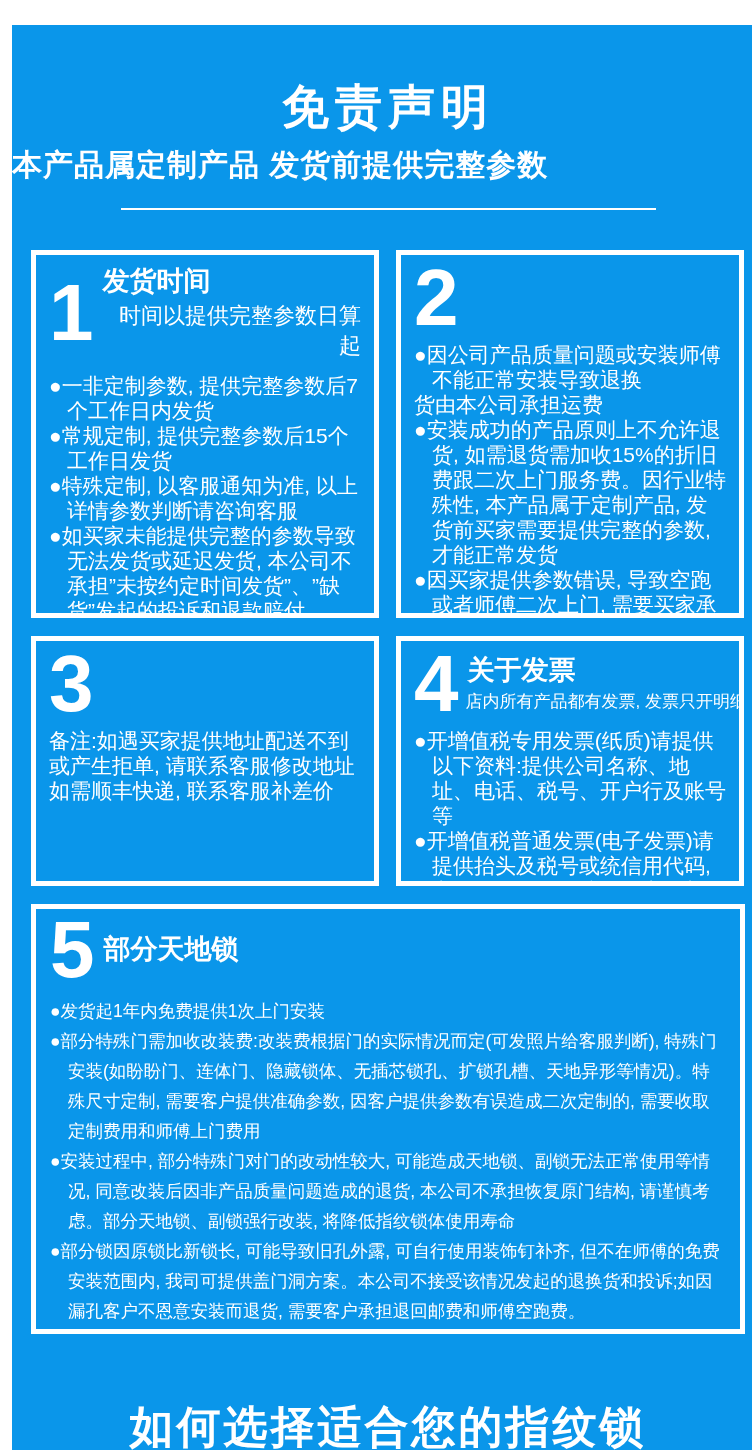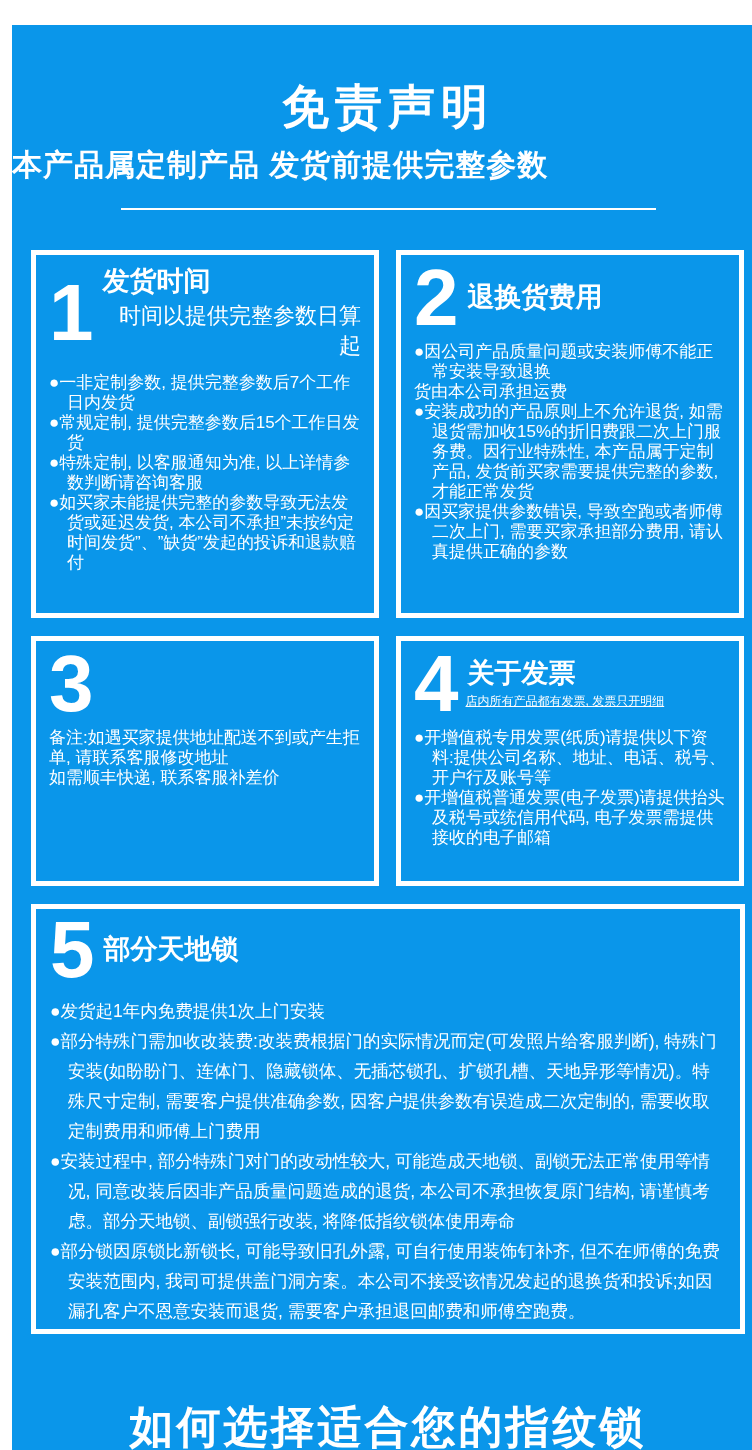--- a/index.html
+++ b/index.html
@@ -53,22 +53,22 @@
   .card-num{
     font-size:80px;
     font-weight:bold;
     line-height:0.82;
     letter-spacing:-2px;
   }
   .head-text{margin-left:11px;}
   .card-heading{font-size:27px;font-weight:bold;line-height:1.25;}
   .card-subheading{font-size:22px;margin-top:3px;text-align:right;}
   .card-subheading:empty{display:none;}
-  .card.c4 .card-subheading{font-size:12px;white-space:nowrap;margin-left:-2px;text-decoration:underline;}
-  .items{font-size:17px;line-height:20px;margin-top:12px;}
+  .card.c4 .card-subheading{font-size:17px;white-space:nowrap;margin-left:-2px;}
+  .items{font-size:21px;line-height:25px;margin-top:12px;}
   .card.wide .items{font-size:17.5px;line-height:30px;margin-top:14px;}
   .item.bullet{padding-left:18px;text-indent:-18px;}
   .item.plain{padding-left:0;}
   .tip-text{
     color:#f0de10;
     font-size:17.5px;
     line-height:30px;
     margin-top:2px;
   }
   .footer-title{
@@ -106,24 +106,20 @@
               <div class="item bullet">●一非定制参数, 提供完整参数后7个工作日内发货</div>
               <div class="item bullet">●常规定制, 提供完整参数后15个工作日发货</div>
               <div class="item bullet">●特殊定制, 以客服通知为准, 以上详情参数判断请咨询客服</div>
               <div class="item bullet">●如买家未能提供完整的参数导致无法发货或延迟发货, 本公司不承担”未按约定时间发货”、”缺货”发起的投诉和退款赔付</div>
             </div>
         </div>
 
         <div class="card half tall c2">
           <div class="card-head">
             <div class="card-num">2</div>
-            <div class="head-text">
-              <div class="card-heading">退换货费用</div>
-
-            </div>
           </div>
           <div class="items">
               <div class="item bullet">●因公司产品质量问题或安装师傅不能正常安装导致退换</div>
               <div class="item plain">货由本公司承担运费</div>
               <div class="item bullet">●安装成功的产品原则上不允许退货, 如需退货需加收15%的折旧费跟二次上门服务费。因行业特殊性, 本产品属于定制产品, 发货前买家需要提供完整的参数, 才能正常发货</div>
               <div class="item bullet">●因买家提供参数错误, 导致空跑或者师傅二次上门, 需要买家承担部分费用, 请认真提供正确的参数</div>
             </div>
         </div>
       </div>
 

